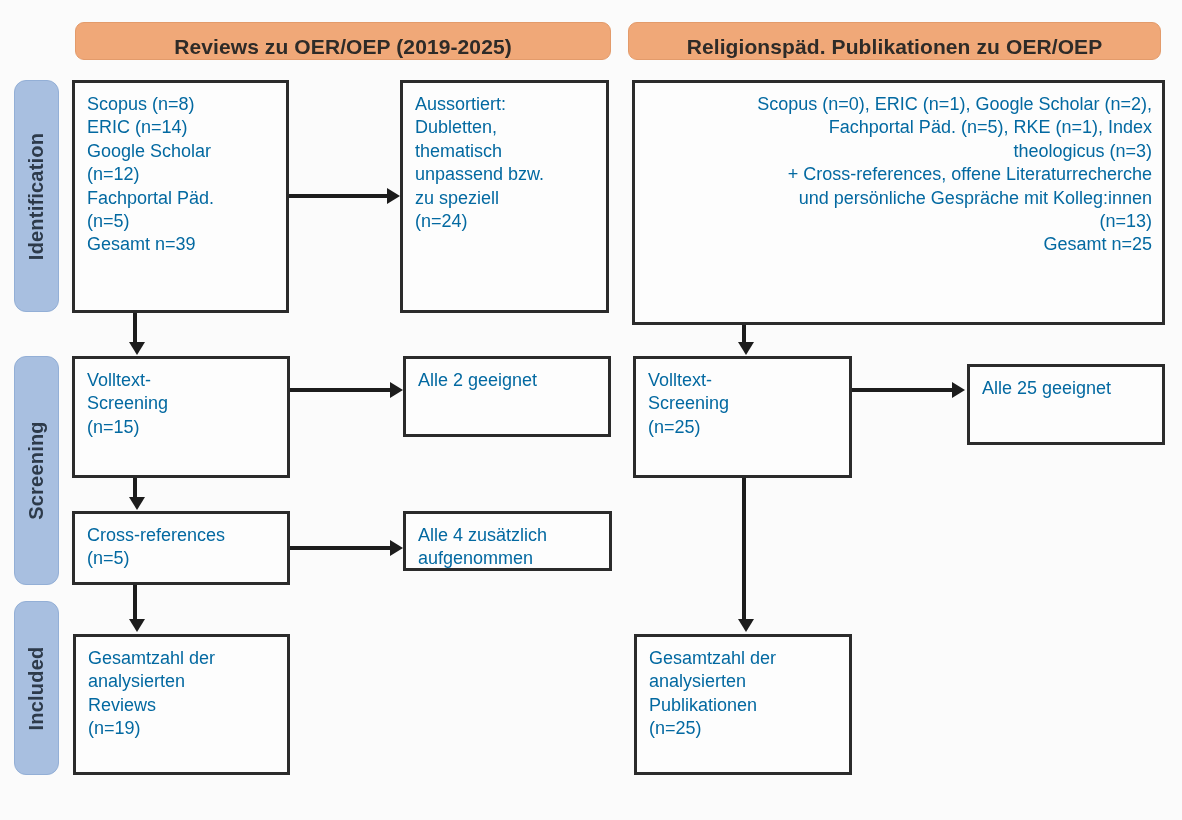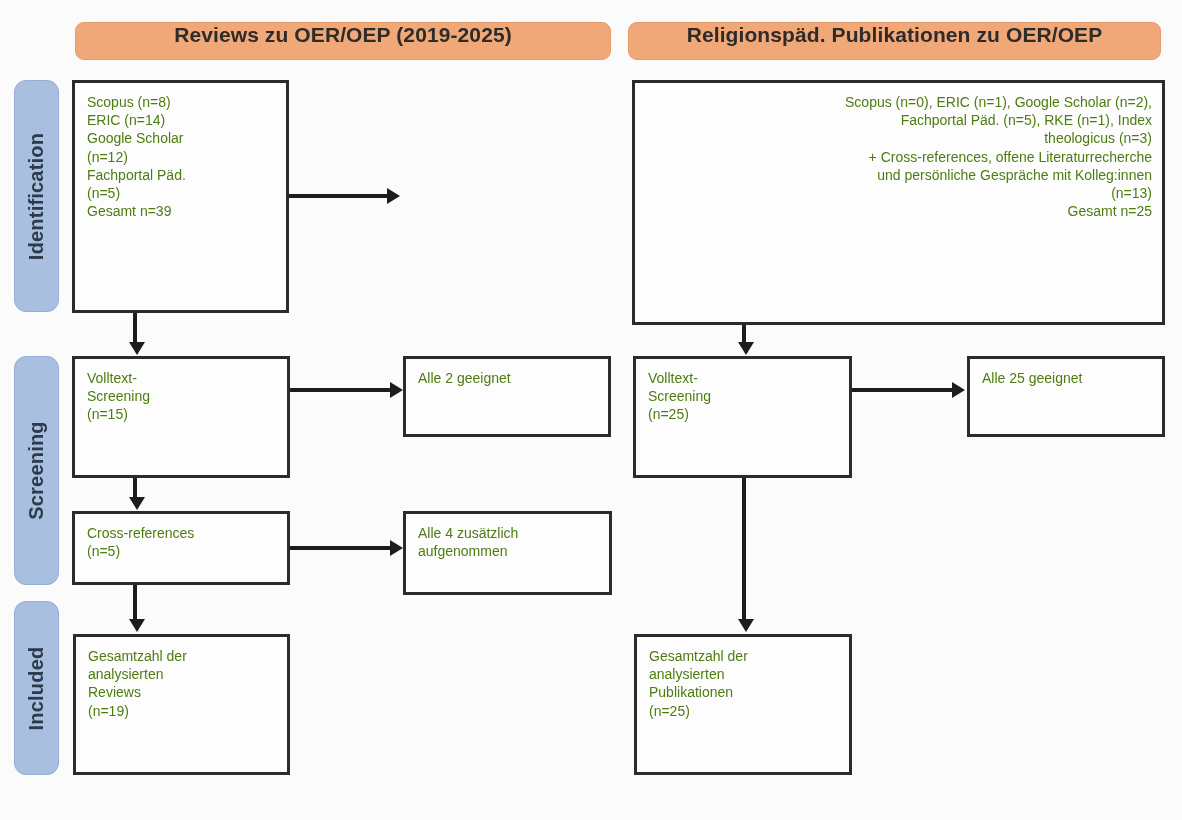--- a/index.html
+++ b/index.html
@@ -22,21 +22,21 @@
   .col-header {
     position: absolute;
     background: #f0a878;
     border: 1px solid #e39b6b;
     border-radius: 9px;
     color: #2e2b28;
     font-weight: bold;
     font-size: 21px;
     letter-spacing: 0.1px;
     display: flex;
-    align-items: flex-start;
+    align-items: flex-end;
     justify-content: center;
     text-align: center;
     box-sizing: border-box;
   }
 
   
   .stage-label {
     position: absolute;
     background: #a8bfe0;
     border: 1px solid #93afd6;
@@ -55,22 +55,22 @@
     letter-spacing: 0.2px;
   }
 
   
   .flow-box {
     position: absolute;
     background: #fdfdfd;
     border: 3px solid #2b2b2b;
     box-sizing: border-box;
     padding: 10px 10px 6px 12px;
-    color: #4d7c0f;
-    font-size: 14px;
+    color: #0369a1;
+    font-size: 18px;
     line-height: 1.30;
     white-space: pre-line;
     overflow: hidden;
   }
 
   
   .vline, .hline {
     position: absolute;
     background: #1c1c1c;
   }
@@ -120,20 +120,26 @@
   </div>
 
   <div class="flow-box" style="left:72px; top:80px; width:217px; height:233px;">Scopus (n=8)
 ERIC (n=14)
 Google Scholar
 (n=12)
 Fachportal Päd.
 (n=5)
 Gesamt n=39</div>
 
+  <div class="flow-box" style="left:400px; top:80px; width:209px; height:233px;">Aussortiert:
+Dubletten,
+thematisch
+unpassend bzw.
+zu speziell
+(n=24)</div>
 
   <div class="hline" style="left:289px; top:194px; width:98px;"></div>
   <div class="arrow-right" style="left:387px; top:188px;"></div>
 
   <div class="vline" style="left:133px; top:313px; height:31px;"></div>
   <div class="arrow-down" style="left:129px; top:342px;"></div>
 
   <div class="flow-box" style="left:72px; top:356px; width:218px; height:122px;">Volltext-
 Screening
 (n=15)</div>
@@ -142,21 +148,21 @@
 
   <div class="hline" style="left:290px; top:388px; width:100px;"></div>
   <div class="arrow-right" style="left:390px; top:382px;"></div>
 
   <div class="vline" style="left:133px; top:478px; height:22px;"></div>
   <div class="arrow-down" style="left:129px; top:497px;"></div>
 
   <div class="flow-box" style="left:72px; top:511px; width:218px; height:74px;">Cross-references
 (n=5)</div>
 
-  <div class="flow-box" style="left:403px; top:511px; width:209px; height:84px;">Alle 4 zusätzlich
+  <div class="flow-box" style="left:403px; top:511px; width:209px; height:60px;">Alle 4 zusätzlich
 aufgenommen</div>
 
   <div class="hline" style="left:290px; top:546px; width:100px;"></div>
   <div class="arrow-right" style="left:390px; top:540px;"></div>
 
   <div class="vline" style="left:133px; top:585px; height:36px;"></div>
   <div class="arrow-down" style="left:129px; top:619px;"></div>
 
   <div class="flow-box" style="left:73px; top:634px; width:217px; height:141px;">Gesamtzahl der
 analysierten
@@ -171,21 +177,21 @@
 (n=13)
 Gesamt n=25</div>
 
   <div class="vline" style="left:742px; top:325px; height:19px;"></div>
   <div class="arrow-down" style="left:738px; top:342px;"></div>
 
   <div class="flow-box" style="left:633px; top:356px; width:219px; height:122px;">Volltext-
 Screening
 (n=25)</div>
 
-  <div class="flow-box" style="left:967px; top:356px; width:198px; height:81px;">Alle 25 geeignet</div>
+  <div class="flow-box" style="left:967px; top:364px; width:198px; height:81px;">Alle 25 geeignet</div>
 
   <div class="hline" style="left:852px; top:388px; width:100px;"></div>
   <div class="arrow-right" style="left:952px; top:382px;"></div>
 
   <div class="vline" style="left:742px; top:478px; height:143px;"></div>
   <div class="arrow-down" style="left:738px; top:619px;"></div>
 
   <div class="flow-box" style="left:634px; top:634px; width:218px; height:141px;">Gesamtzahl der
 analysierten
 Publikationen

